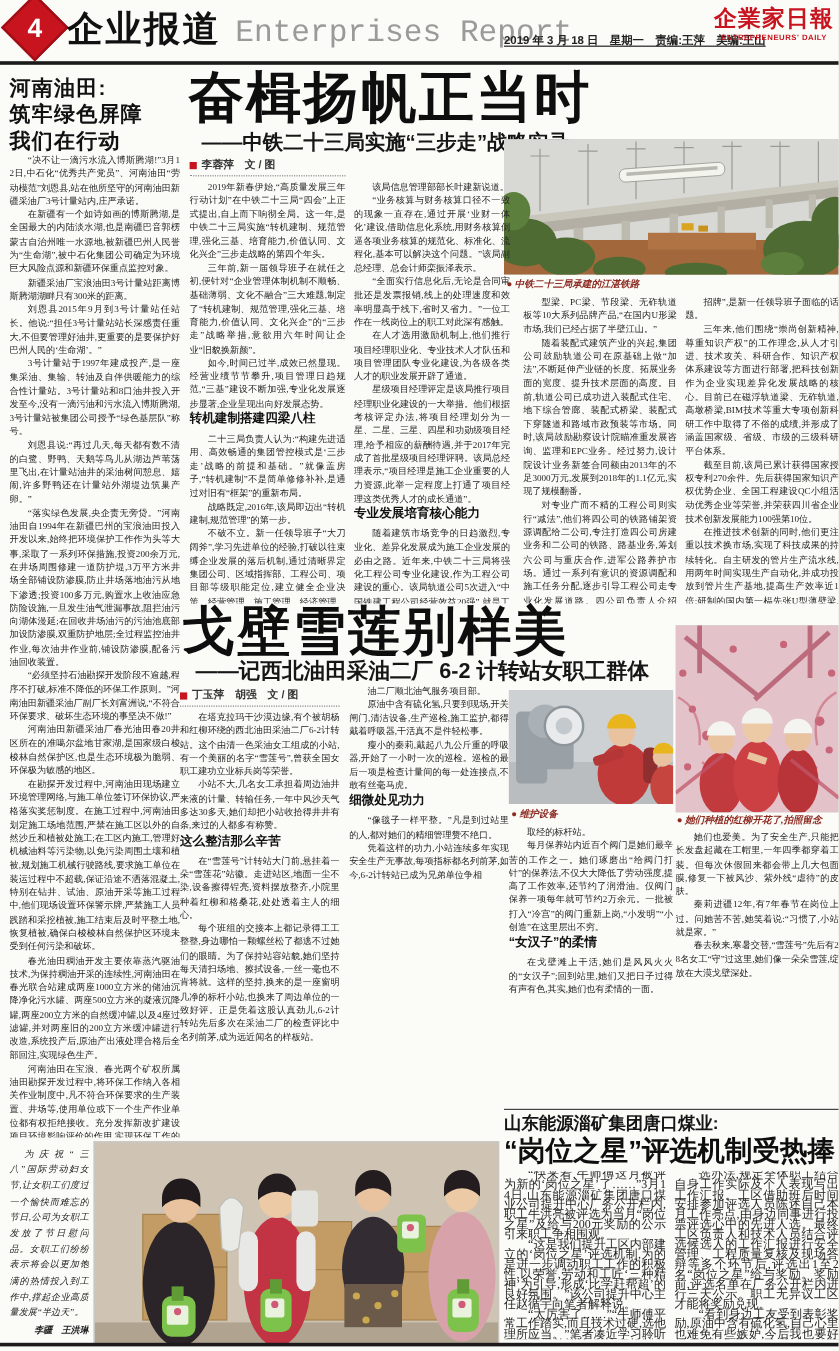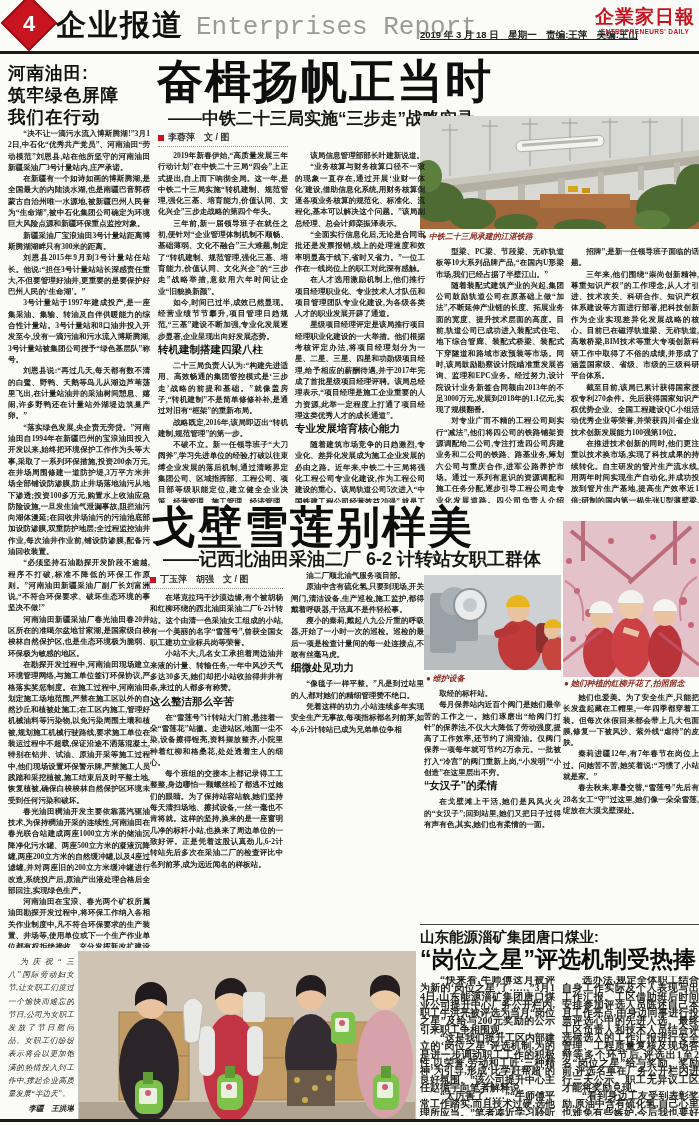--- a/index.html
+++ b/index.html
@@ -15,21 +15,21 @@
           letter-spacing:2px;color:#111;}
   .sec-en{position:absolute;left:196px;top:13px;font:400 26px/28px "Liberation Mono",monospace;
           color:#9a9a98;letter-spacing:0px;}
   .dateline{position:absolute;left:420px;top:29px;font:700 9.5px/11px "Liberation Sans",sans-serif;color:#222;text-decoration:underline;}
   .masthead{position:absolute;right:4px;top:6px;width:100px;text-align:center;}
   .masthead-cn{font:900 19px/22px "Liberation Serif",serif;color:#c8141e;letter-spacing:1px;}
   .masthead-en{font:700 6.5px/8px "Liberation Sans",sans-serif;color:#c8141e;letter-spacing:.4px;}
   
   .colflow{position:absolute;overflow:hidden;text-align:justify;}
   .colflow p{margin:0;text-indent:2em;font-size:7.6px;line-height:11.3px;color:#242424;
-             word-break:break-all;font-weight:bold;}
+             word-break:break-all;}
   .colflow .subhead{font:700 10.5px/13px "Liberation Sans",sans-serif;color:#111;
              margin:1px 0 4px;text-indent:0;}
   
   .la-title{position:absolute;left:8px;top:62px;width:142px;
             font:900 17.5px/22px "Liberation Sans",sans-serif;color:#111;letter-spacing:1px;}
   
   .h1-main{position:absolute;left:157px;top:56px;width:450px;
            font:900 46px/50px "Liberation Sans",sans-serif;color:#0e0e0e;letter-spacing:2px;}
   .h1-sub{position:absolute;left:168px;top:109px;width:420px;
           font:700 17px/20px "Liberation Sans",sans-serif;color:#161616;}

